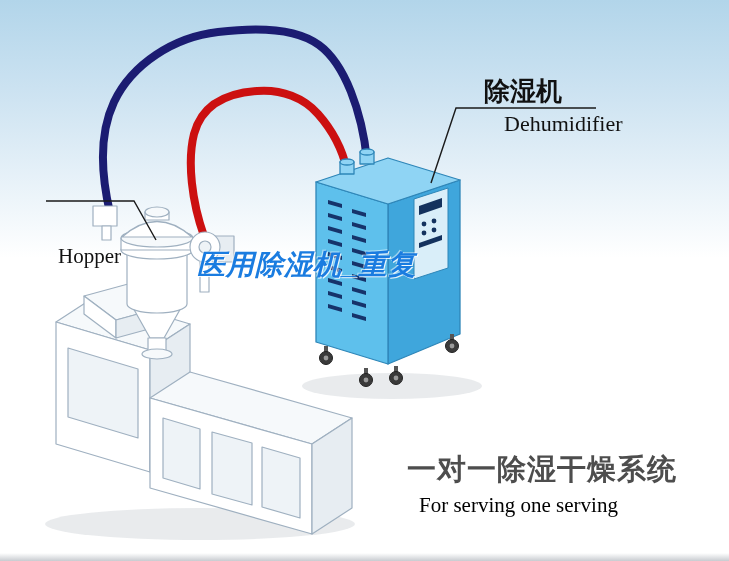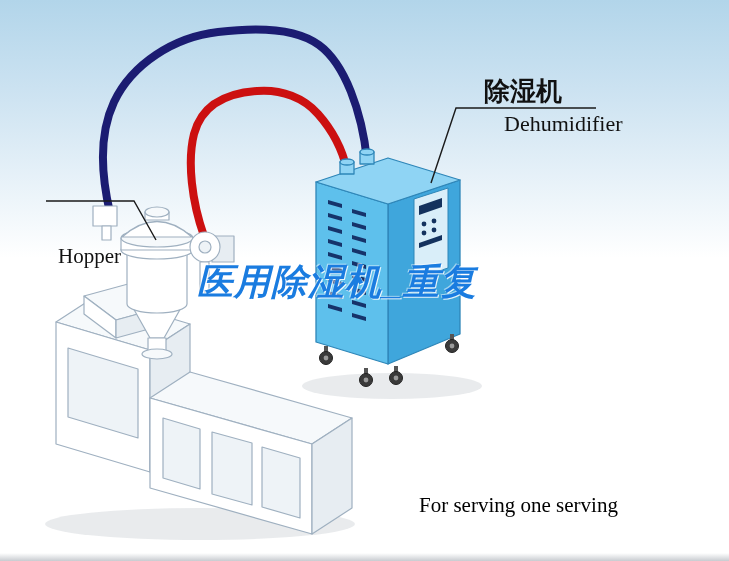--- a/index.html
+++ b/index.html
@@ -36,22 +36,22 @@
 
   .pipe{fill:none;stroke-width:8;stroke-linecap:round;}
   .pipe-navy{stroke:var(--pipe-navy,#1b1c72);}
   .pipe-red{stroke:var(--pipe-red,#cc1010);}
   .pointer{fill:none;stroke:#1a1a1a;stroke-width:1.4;}
 
   .lbl{position:absolute;white-space:nowrap;}
   .lbl-cn{font-weight:bold;font-size:26px;color:#111;font-family:Liberation Mono, monospace;}
   .lbl-en{font-size:21px;color:#111;font-family:"Liberation Serif",serif;}
   .watermark{
-    position:absolute;left:197px;top:258px;
-    font-size:36px;font-weight:bold;font-style:italic;
+    position:absolute;left:197px;top:246px;
+    font-size:28px;font-weight:bold;font-style:italic;
     color:var(--watermark-blue,#1a7ce0);
     letter-spacing:1px;
     text-shadow:1px 1px 0 rgba(255,255,255,.85), -1px -1px 0 rgba(255,255,255,.5);
   }
   .caption-cn{
     position:absolute;left:407px;top:450px;
     font-size:29px;font-weight:bold;letter-spacing:1px;
     color:var(--caption-gray,#4d4d4d);
   }
   .caption-en{
@@ -186,16 +186,17 @@
     <polyline class="pointer" points="596,108 456,108 431,183"></polyline>
   </svg>
 
   <div class="lbl lbl-en" style="left:58px;top:216px;margin-top:28px;">Hopper</div>
 
   <div class="lbl lbl-cn" style="left:484px;top:74px;">除湿机</div>
   <div class="lbl lbl-en" style="left:460px;top:111px;font-size:22px;margin-left:44px;">Dehumidifier</div>
 
   <div class="watermark">医用除湿机_重复</div>
 
+  <div class="caption-cn">一对一除湿干燥系统</div>
   <div class="caption-en">For serving one serving</div>
 
   <div class="bottom-shadow"></div>
 </div>
 
 </body></html>

